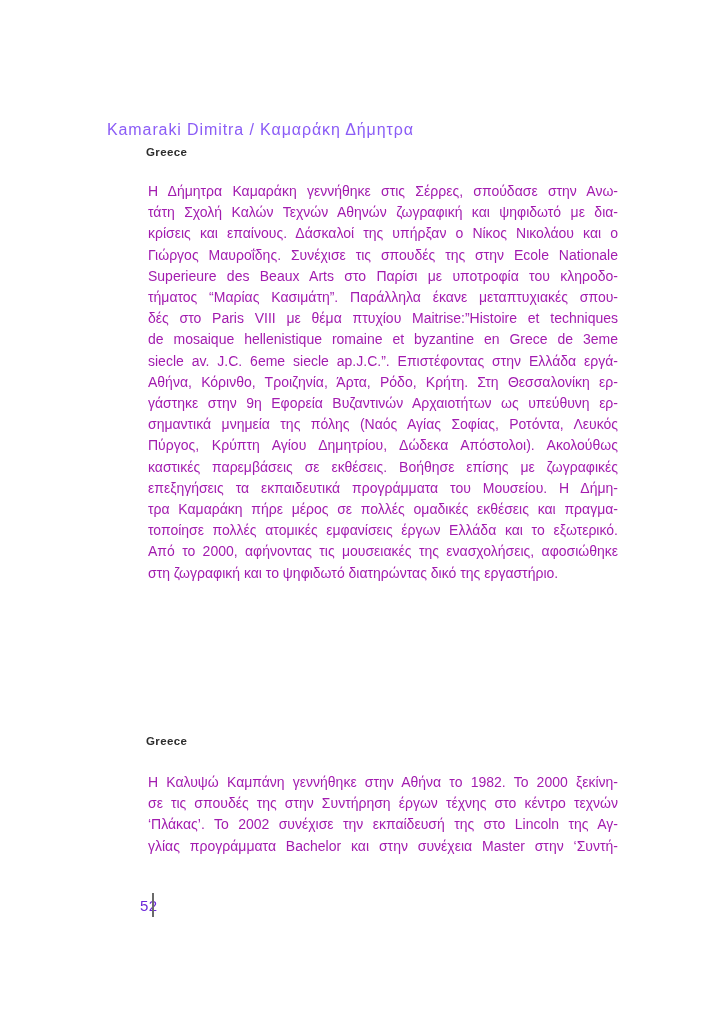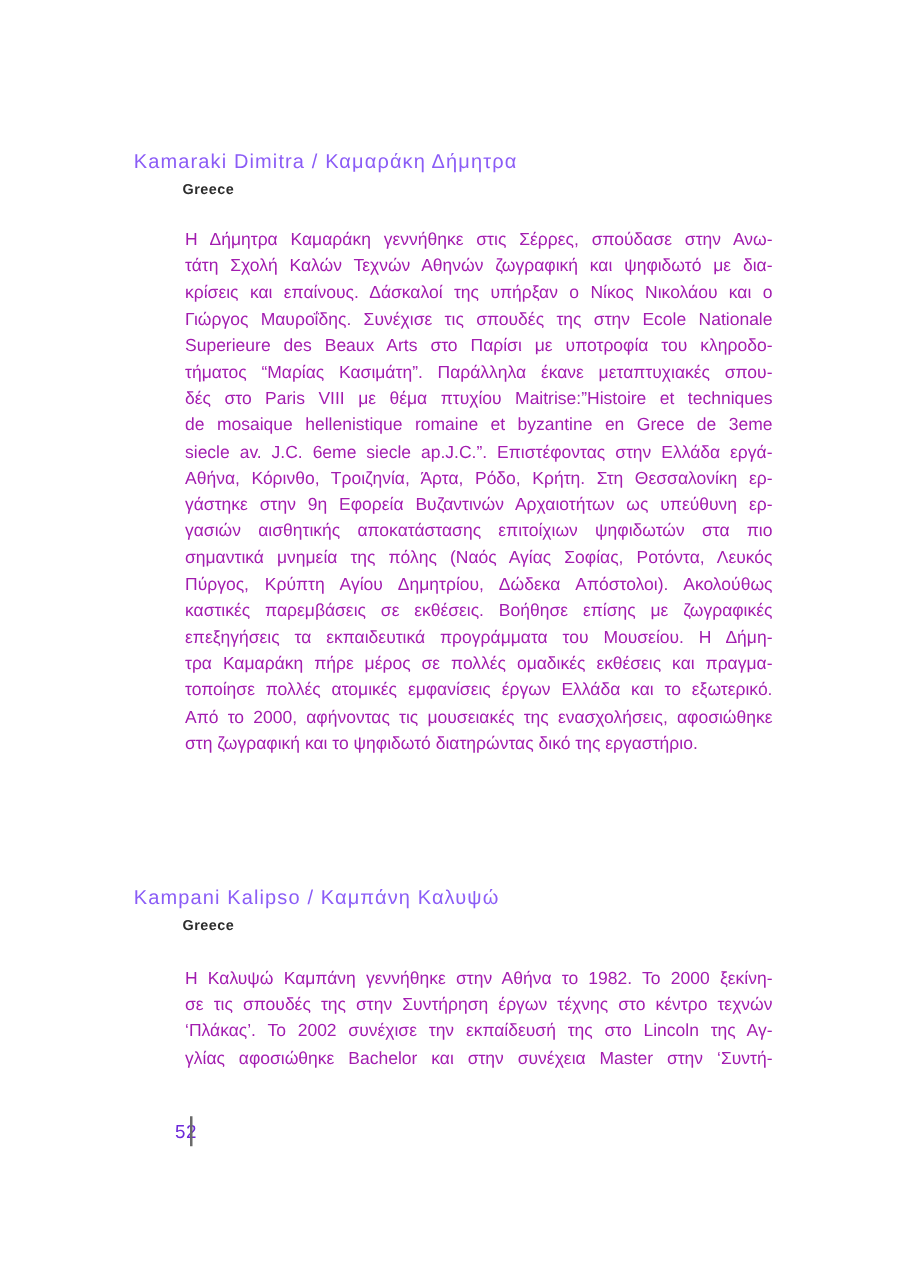--- a/index.html
+++ b/index.html
@@ -83,36 +83,34 @@
       <div class="line">τάτη Σχολή Καλών Τεχνών Αθηνών ζωγραφική και ψηφιδωτό με δια-</div>
       <div class="line">κρίσεις και επαίνους. Δάσκαλοί της υπήρξαν ο Νίκος Νικολάου και ο</div>
       <div class="line">Γιώργος Μαυροΐδης. Συνέχισε τις σπουδές της στην Ecole Nationale</div>
       <div class="line">Superieure des Beaux Arts στο Παρίσι με υποτροφία του κληροδο-</div>
       <div class="line">τήματος “Μαρίας Κασιμάτη”. Παράλληλα έκανε μεταπτυχιακές σπου-</div>
       <div class="line">δές στο Paris VIII με θέμα πτυχίου Maitrise:”Histoire et techniques</div>
       <div class="line">de mosaique hellenistique romaine et byzantine en Grece de 3eme</div>
       <div class="line">siecle av. J.C. 6eme siecle ap.J.C.”. Επιστέφοντας στην Ελλάδα εργά-</div>
       <div class="line">Αθήνα, Κόρινθο, Τροιζηνία, Άρτα, Ρόδο, Κρήτη. Στη Θεσσαλονίκη ερ-</div>
       <div class="line">γάστηκε στην 9η Εφορεία Βυζαντινών Αρχαιοτήτων ως υπεύθυνη ερ-</div>
-      <div class="line">γασιών αισθητικής αποκατάστασης επιτοίχιων ψηφιδωτών στα πιο</div>
       <div class="line">σημαντικά μνημεία της πόλης (Ναός Αγίας Σοφίας, Ροτόντα, Λευκός</div>
       <div class="line">Πύργος, Κρύπτη Αγίου Δημητρίου, Δώδεκα Απόστολοι). Ακολούθως</div>
       <div class="line">καστικές παρεμβάσεις σε εκθέσεις. Βοήθησε επίσης με ζωγραφικές</div>
       <div class="line">επεξηγήσεις τα εκπαιδευτικά προγράμματα του Μουσείου. Η Δήμη-</div>
       <div class="line">τρα Καμαράκη πήρε μέρος σε πολλές ομαδικές εκθέσεις και πραγμα-</div>
       <div class="line">τοποίησε πολλές ατομικές εμφανίσεις έργων Ελλάδα και το εξωτερικό.</div>
       <div class="line">Από το 2000, αφήνοντας τις μουσειακές της ενασχολήσεις, αφοσιώθηκε</div>
       <div class="line flush">στη ζωγραφική και το ψηφιδωτό διατηρώντας δικό της εργαστήριο.</div>
     </div>
 
-  <div class="entry-heading" id="entry2-heading">Kampani Kalipso / Καμπάνη Καλυψώ</div>
   <div class="country-label" id="entry2-country">Greece</div>
   <div class="bio" id="entry2-bio">
       <div class="line">Η Καλυψώ Καμπάνη γεννήθηκε στην Αθήνα το 1982. Το 2000 ξεκίνη-</div>
       <div class="line">σε τις σπουδές της στην Συντήρηση έργων τέχνης στο κέντρο τεχνών</div>
       <div class="line">‘Πλάκας’. Το 2002 συνέχισε την εκπαίδευσή της στο Lincoln της Αγ-</div>
-      <div class="line">γλίας αφοσιώθηκε Bachelor και στην συνέχεια Master στην ‘Συντή-</div>
+      <div class="line">γλίας προγράμματα Bachelor και στην συνέχεια Master στην ‘Συντή-</div>
     </div>
 
   <div class="page-number">52</div>
   <div class="page-number-divider"></div>
 
 </div>
 
 </body></html>

